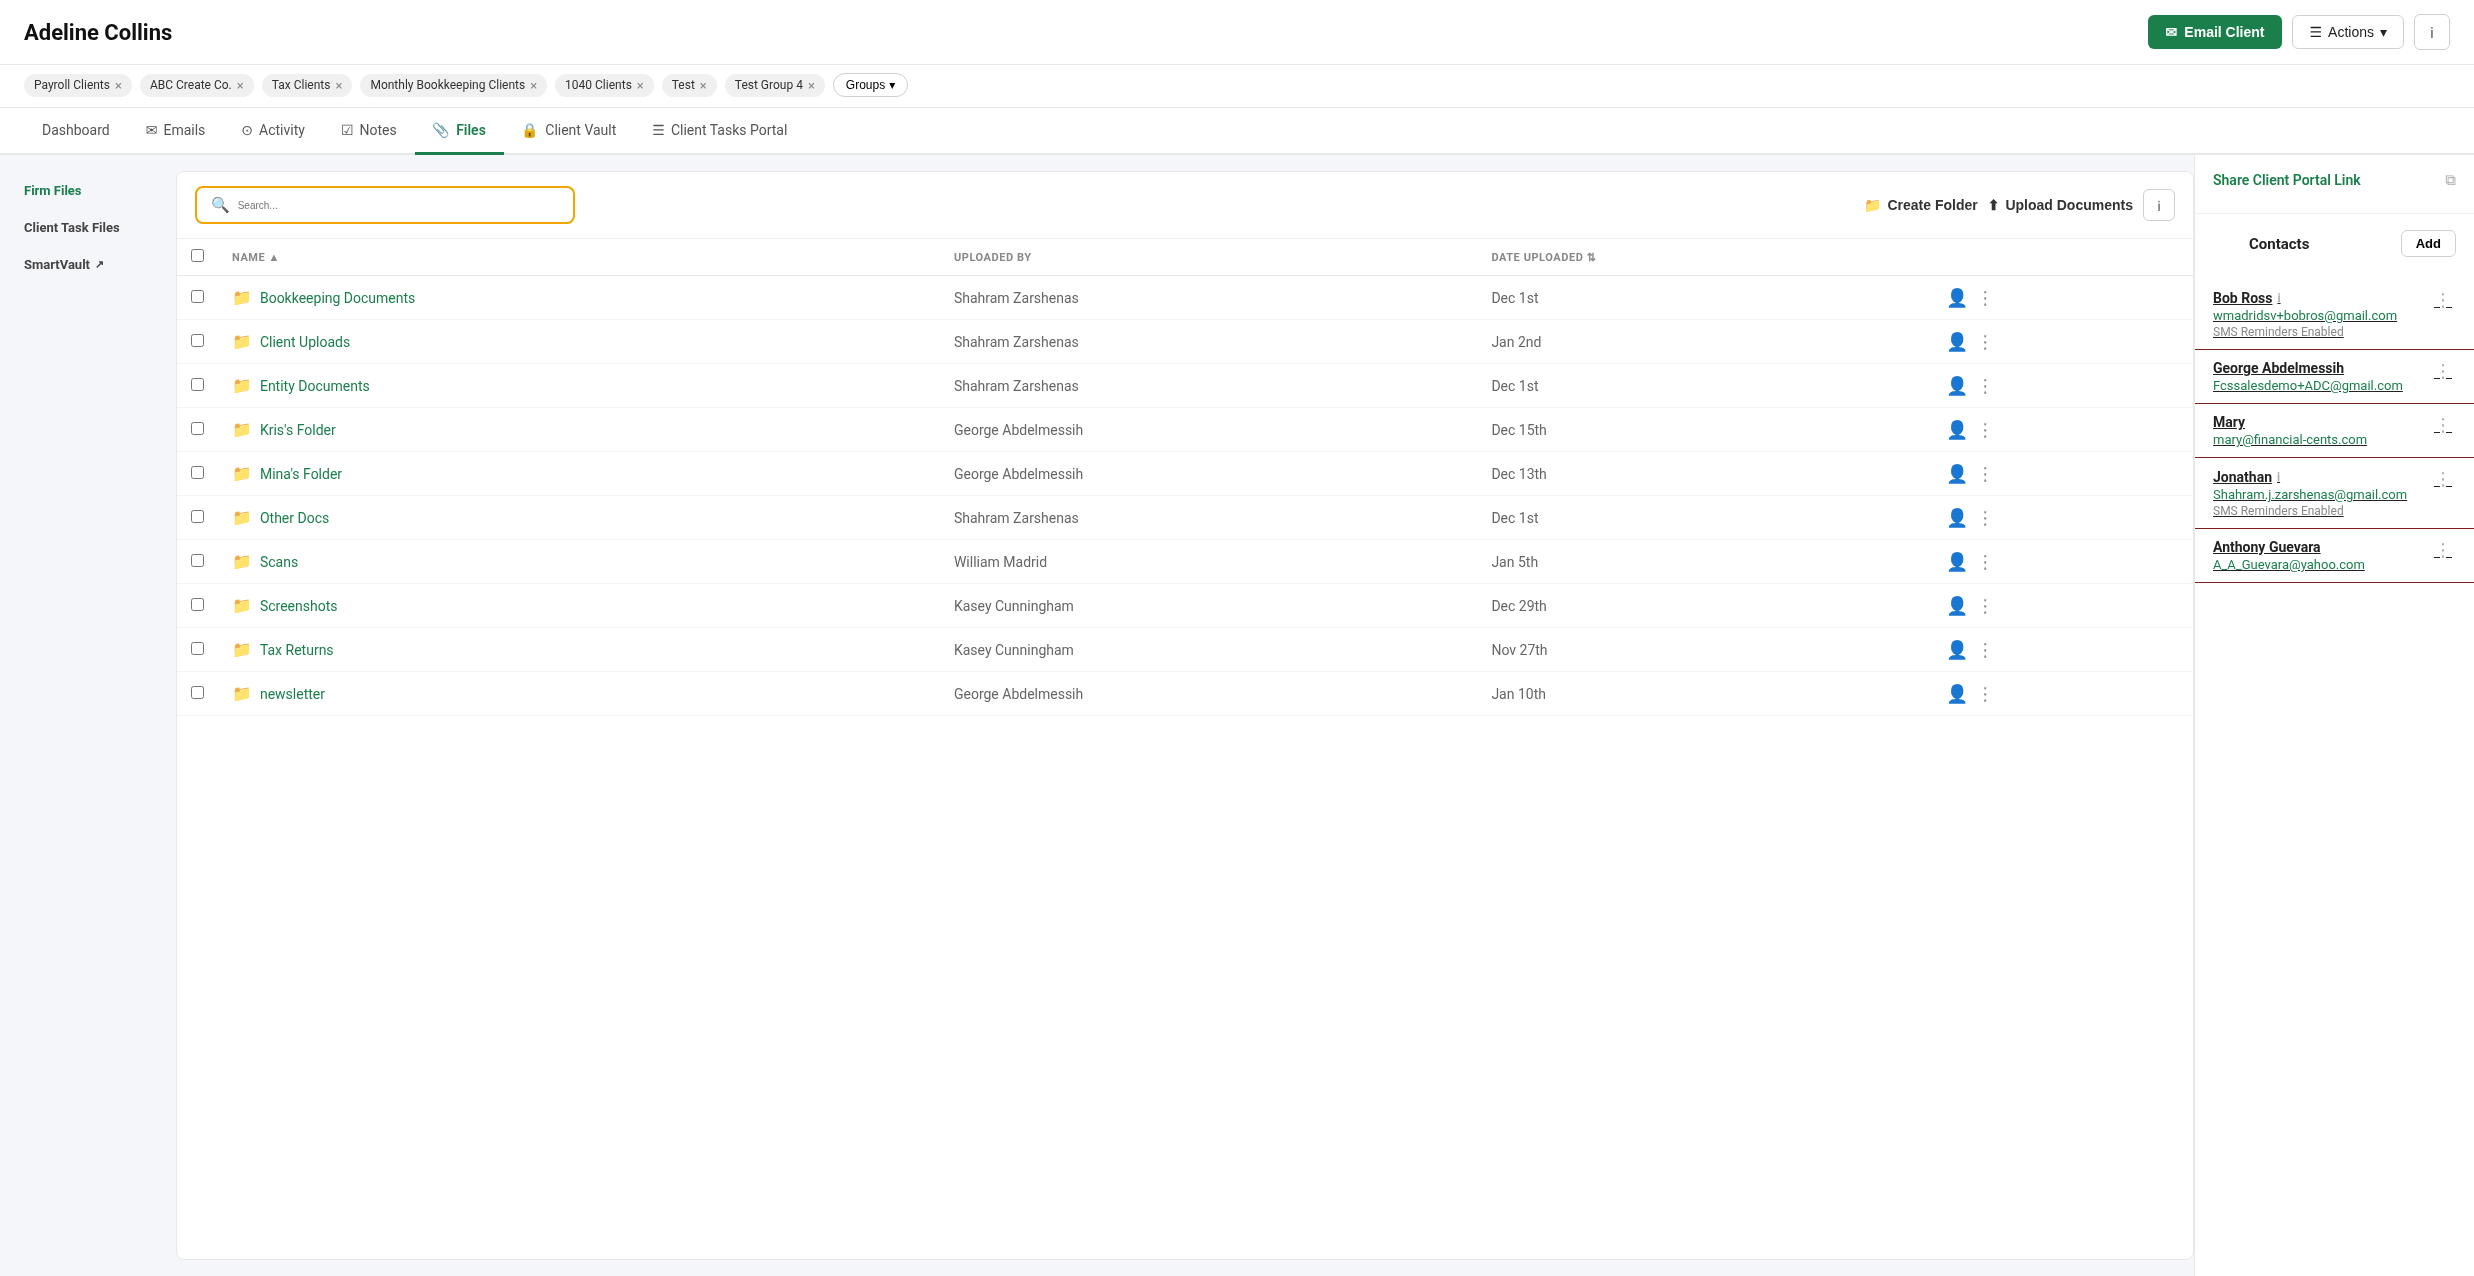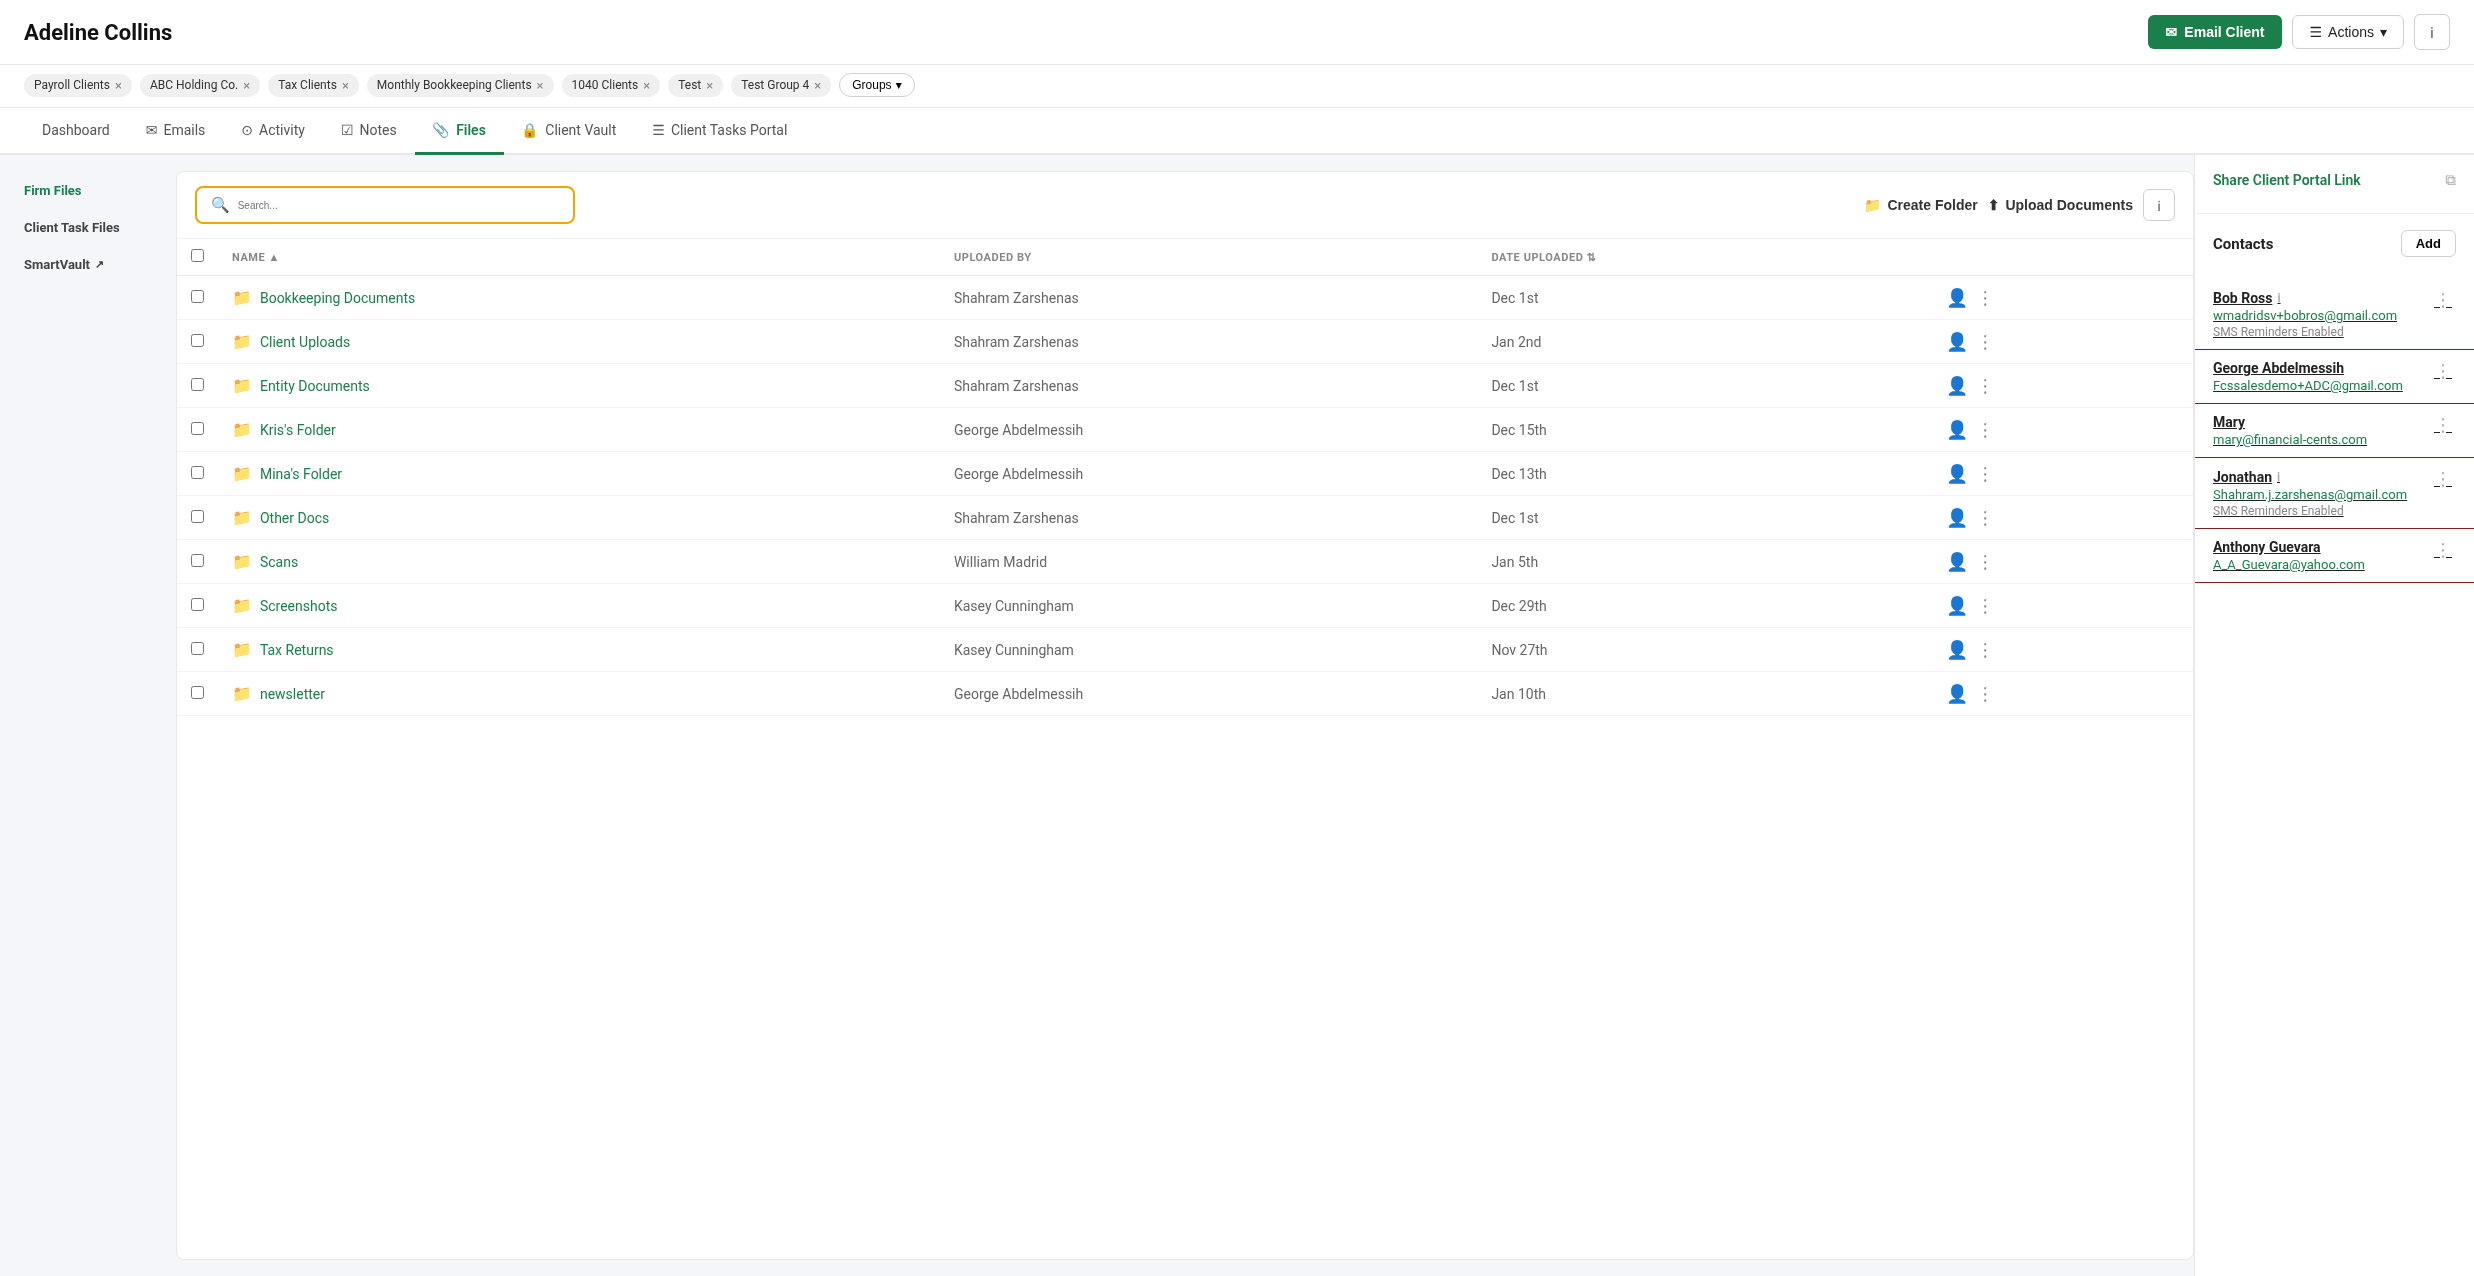--- a/index.html
+++ b/index.html
@@ -369,21 +369,21 @@
     <div class="btn-info">ℹ</div>
   </div>
 </div>
 
 <div class="tags-row">
   <div class="tag">
     <span>Payroll Clients</span>
     <span class="close">×</span>
   </div>
   <div class="tag">
-    <span>ABC Holding Co.</span>
+    <span>ABC Create Co.</span>
     <span class="close">×</span>
   </div>
   <div class="tag">
     <span>Tax Clients</span>
     <span class="close">×</span>
   </div>
   <div class="tag">
     <span>Monthly Bookkeeping Clients</span>
     <span class="close">×</span>
   </div>
@@ -686,21 +686,21 @@
   </div>
 
   <div class="right-panel">
     <div class="rp-section">
       <div class="rp-row">
         <span class="rp-link">Share Client Portal Link</span>
         <span class="copy-icon">⧉</span>
       </div>
     </div>
 
-    <div style="padding: 0 18px 10px;">
+    <div style="padding: 0 18px 10px; margin-left: 36px;">
       <div style="display:flex;align-items:center;justify-content:space-between;margin-bottom:12px;">
         <span class="rp-title">Contacts</span>
         <button class="rp-add-btn">Add</button>
       </div>
     </div>
 
     <div id="contacts-container">
         <div class="contact-card">
       <div class="contact-header">
         <div>

